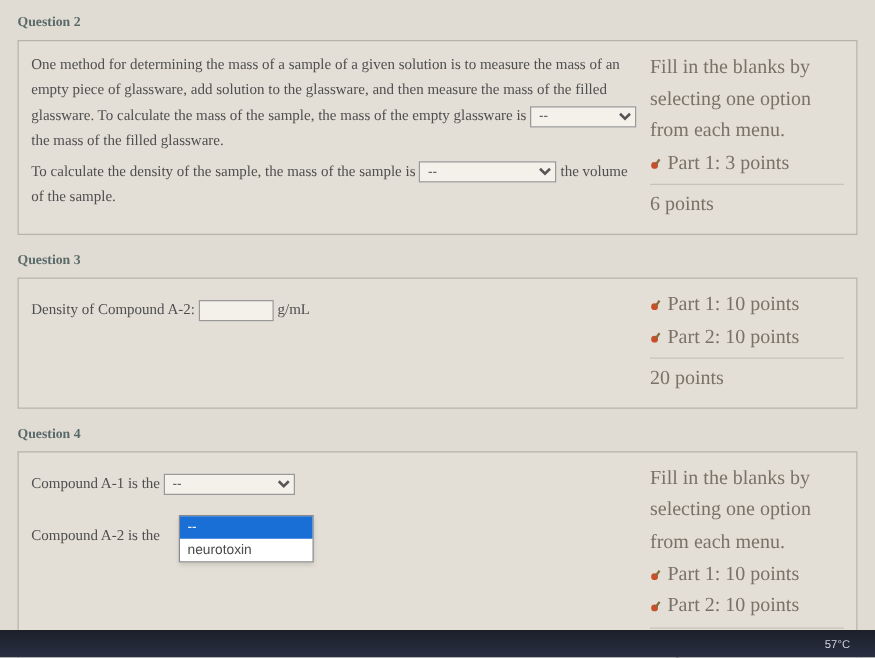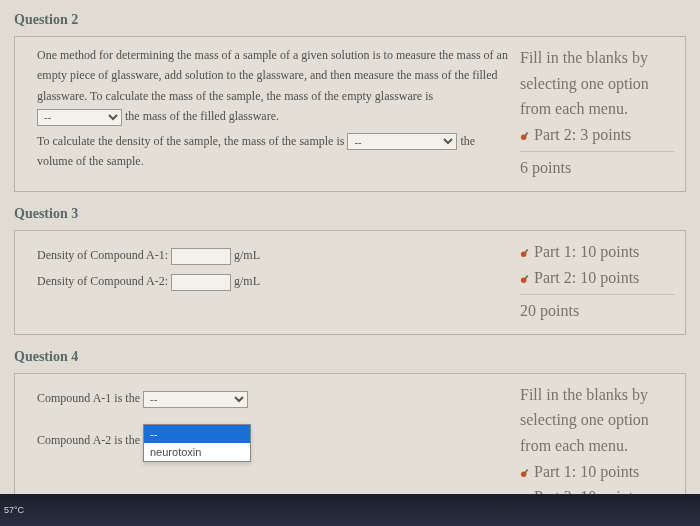--- a/index.html
+++ b/index.html
@@ -8,35 +8,34 @@
     background: #e0dcd3;
     font-family: Georgia, 'Times New Roman', serif;
     color: #4a4a4a;
     font-size: 12px;
     padding: 6px 14px 0 14px;
     overflow: hidden;
     position: relative;
   }
   .qheader {
     color: #5a6a6a;
-    font-size: 14px;
+    font-size: 11px;
     font-weight: 600;
     margin: 6px 0 8px 0;
   }
   .qcard {
     border: 1px solid #b8b3a8;
     background: #e3dfd6;
     padding: 8px 10px 10px 10px;
     margin-bottom: 14px;
     position: relative;
   }
   .qbody {
     display: flex;
     gap: 8px;
-    margin-left: 12px;
   }
   .left { flex: 1; line-height: 1.7; color: #4f4f4f; }
   .right {
     flex: 0 0 155px;
     font-size: 16px;
     color: #7a7266;
     line-height: 1.6;
   }
   .instr { color: #7a7266; }
   .pin {
@@ -83,25 +82,26 @@
     padding: 3px 6px;
     white-space: nowrap;
   }
   .dropdown-open .opt.sel {
     background: #1a6fd6;
     color: #fff;
   }
   .taskbar {
     position: absolute;
     left: 0; right: 0; bottom: 0;
-    height: 32px;
+    height: 22px;
     background: linear-gradient(#1b1f2a, #2a3042);
     display: flex;
+    justify-content: flex-end;
     align-items: center;
-    padding: 0 4px;
+    padding: 0 20px;
     color: #d0d4e0;
     font-family: Arial, sans-serif;
     font-size: 9px;
   }
 </style>
 </head>
 <body>
 
 <div class="qheader">Question 2</div>
 <div class="qcard">
@@ -117,36 +117,31 @@
       <select style="width:110px;">
         <option>--</option>
       </select>
       <span> the volume of the sample.</span>
     </div>
     <div class="right">
       <div class="instr">Fill in the blanks by selecting one option from each menu.</div>
       <div><span class="pin"><svg viewBox="0 0 12 12">
               <circle cx="4" cy="8" r="3" fill="#c94f2a"></circle>
               <rect x="5" y="2" width="2" height="6" fill="#8a6a3a" transform="rotate(35 6 6)"></rect>
-            </svg></span><span>Part 2: 3 points</span></div>
+            </svg></span><span>Part 1: 3 points</span></div>
       <hr class="hr">
       <div class="total">6 points</div>
     </div>
   </div>
 </div>
 
 <div class="qheader">Question 3</div>
 <div class="qcard">
   <div class="qbody">
     <div class="left">
-      <div class="row">
-        <span>Density of Compound A-1:</span>
-        <input type="text" style="">
-        <span>g/mL</span>
-      </div>
       <div class="row">
         <span>Density of Compound A-2:</span>
         <input type="text" style="">
         <span>g/mL</span>
       </div>
     </div>
     <div class="right">
       <div><span class="pin"><svg viewBox="0 0 12 12">
               <circle cx="4" cy="8" r="3" fill="#c94f2a"></circle>
               <rect x="5" y="2" width="2" height="6" fill="#8a6a3a" transform="rotate(35 6 6)"></rect>

